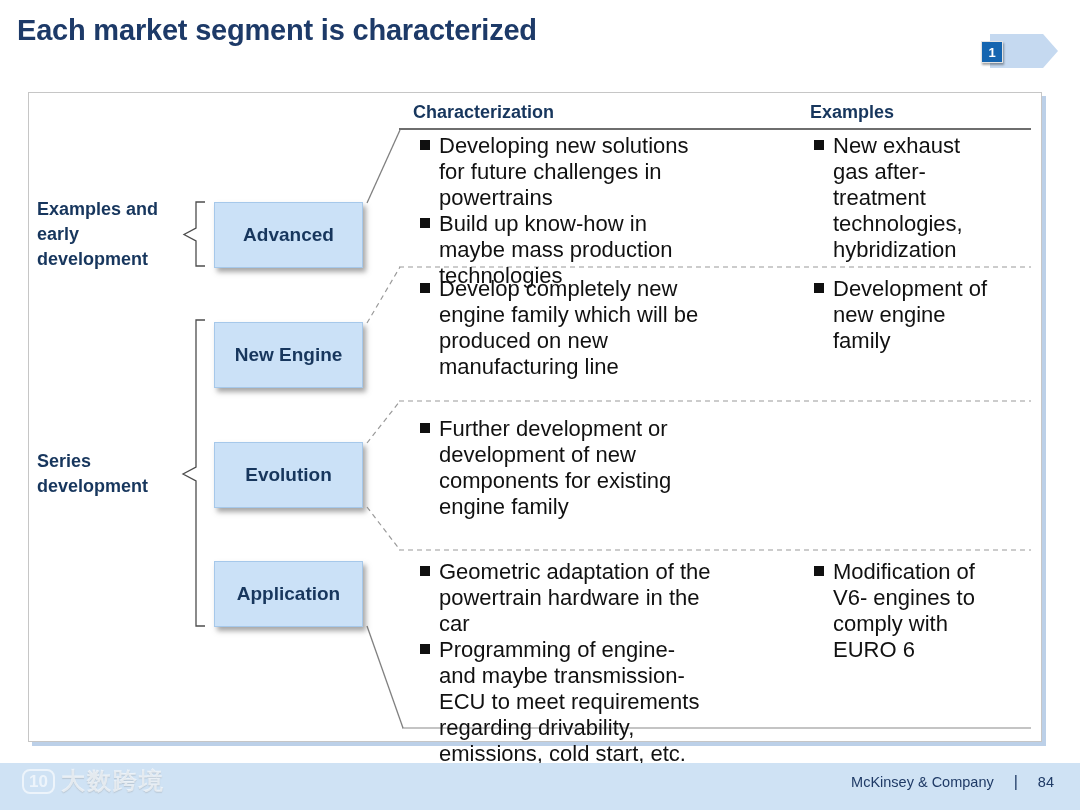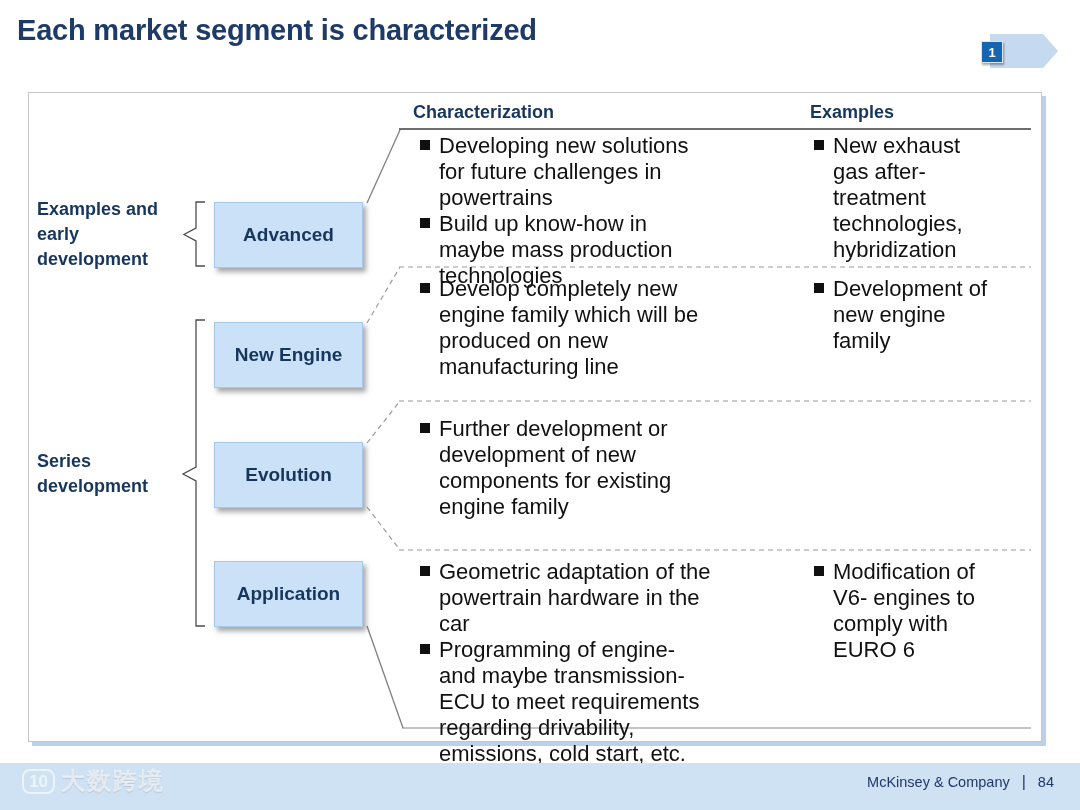--- a/index.html
+++ b/index.html
@@ -49,21 +49,21 @@
   .col-char{left:420px;}
   .col-ex{left:814px;}
   .r1{top:133px;} .r2{top:276px;} .r3{top:416px;} .r4{top:559px;}
   .w260 .bt{width:260px;} .w280 .bt{width:280px;} .w275 .bt{width:275px;}
   .col-ex .bt{width:160px;}
 
   
   .footer-bar{left:0;top:763px;width:1080px;height:47px;background:#cfe2f4;}
   .footer-source{left:16px;top:763px;height:47px;display:flex;align-items:center;
                  font-size:13px;color:#3f3f3f;}
-  .footer-right{right:26px;top:763px;height:38px;display:flex;align-items:center;gap:12px;
+  .footer-right{right:26px;top:763px;height:38px;display:flex;align-items:center;gap:20px;
                 font-size:14.5px;color:#1f3a66;}
   .footer-divider{color:#1f3a66;font-size:16px;}
   .watermark{left:22px;top:765px;display:flex;align-items:center;gap:6px;
              color:rgba(255,255,255,0.62);font-weight:bold;}
   .wm-logo{border:2px solid rgba(255,255,255,0.62);border-radius:8px;font-size:17px;
            padding:2px 5px;line-height:1;}
   .wm-text{font-size:24px;letter-spacing:2px;text-shadow:0 1px 1px rgba(120,120,120,0.25);}
 
   svg.overlay{position:absolute;left:0;top:0;pointer-events:none;}
 </style>

